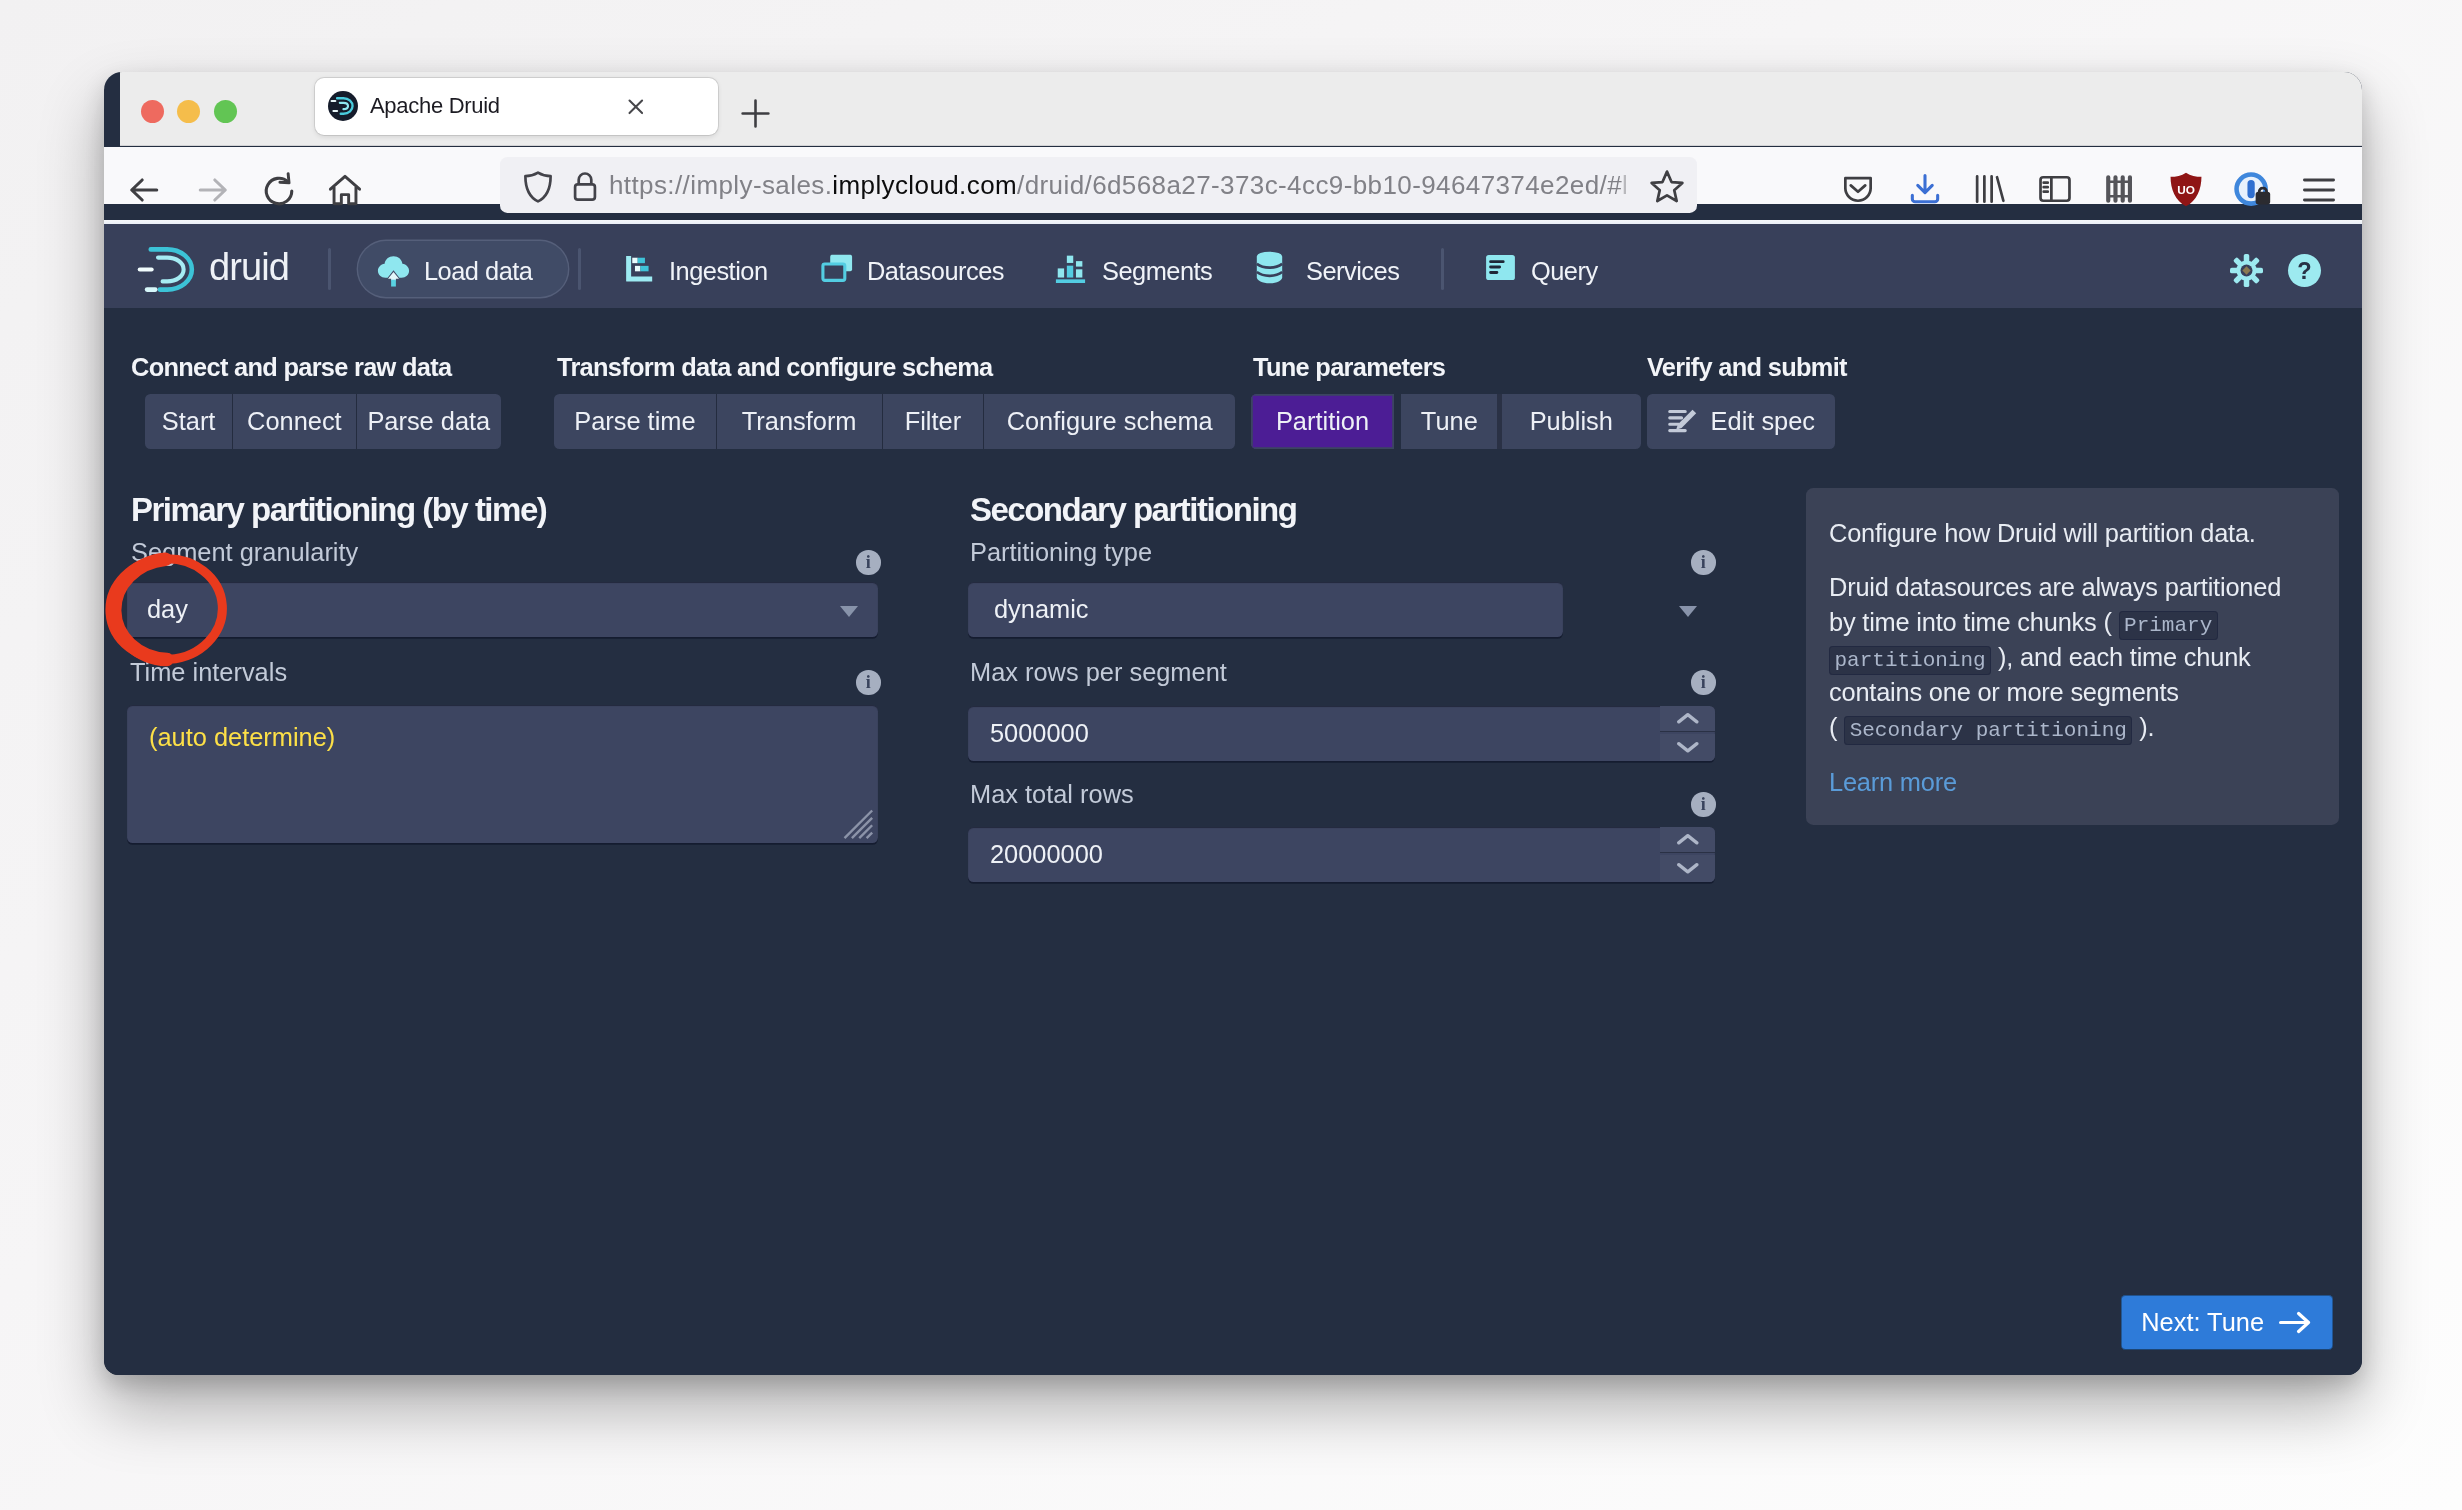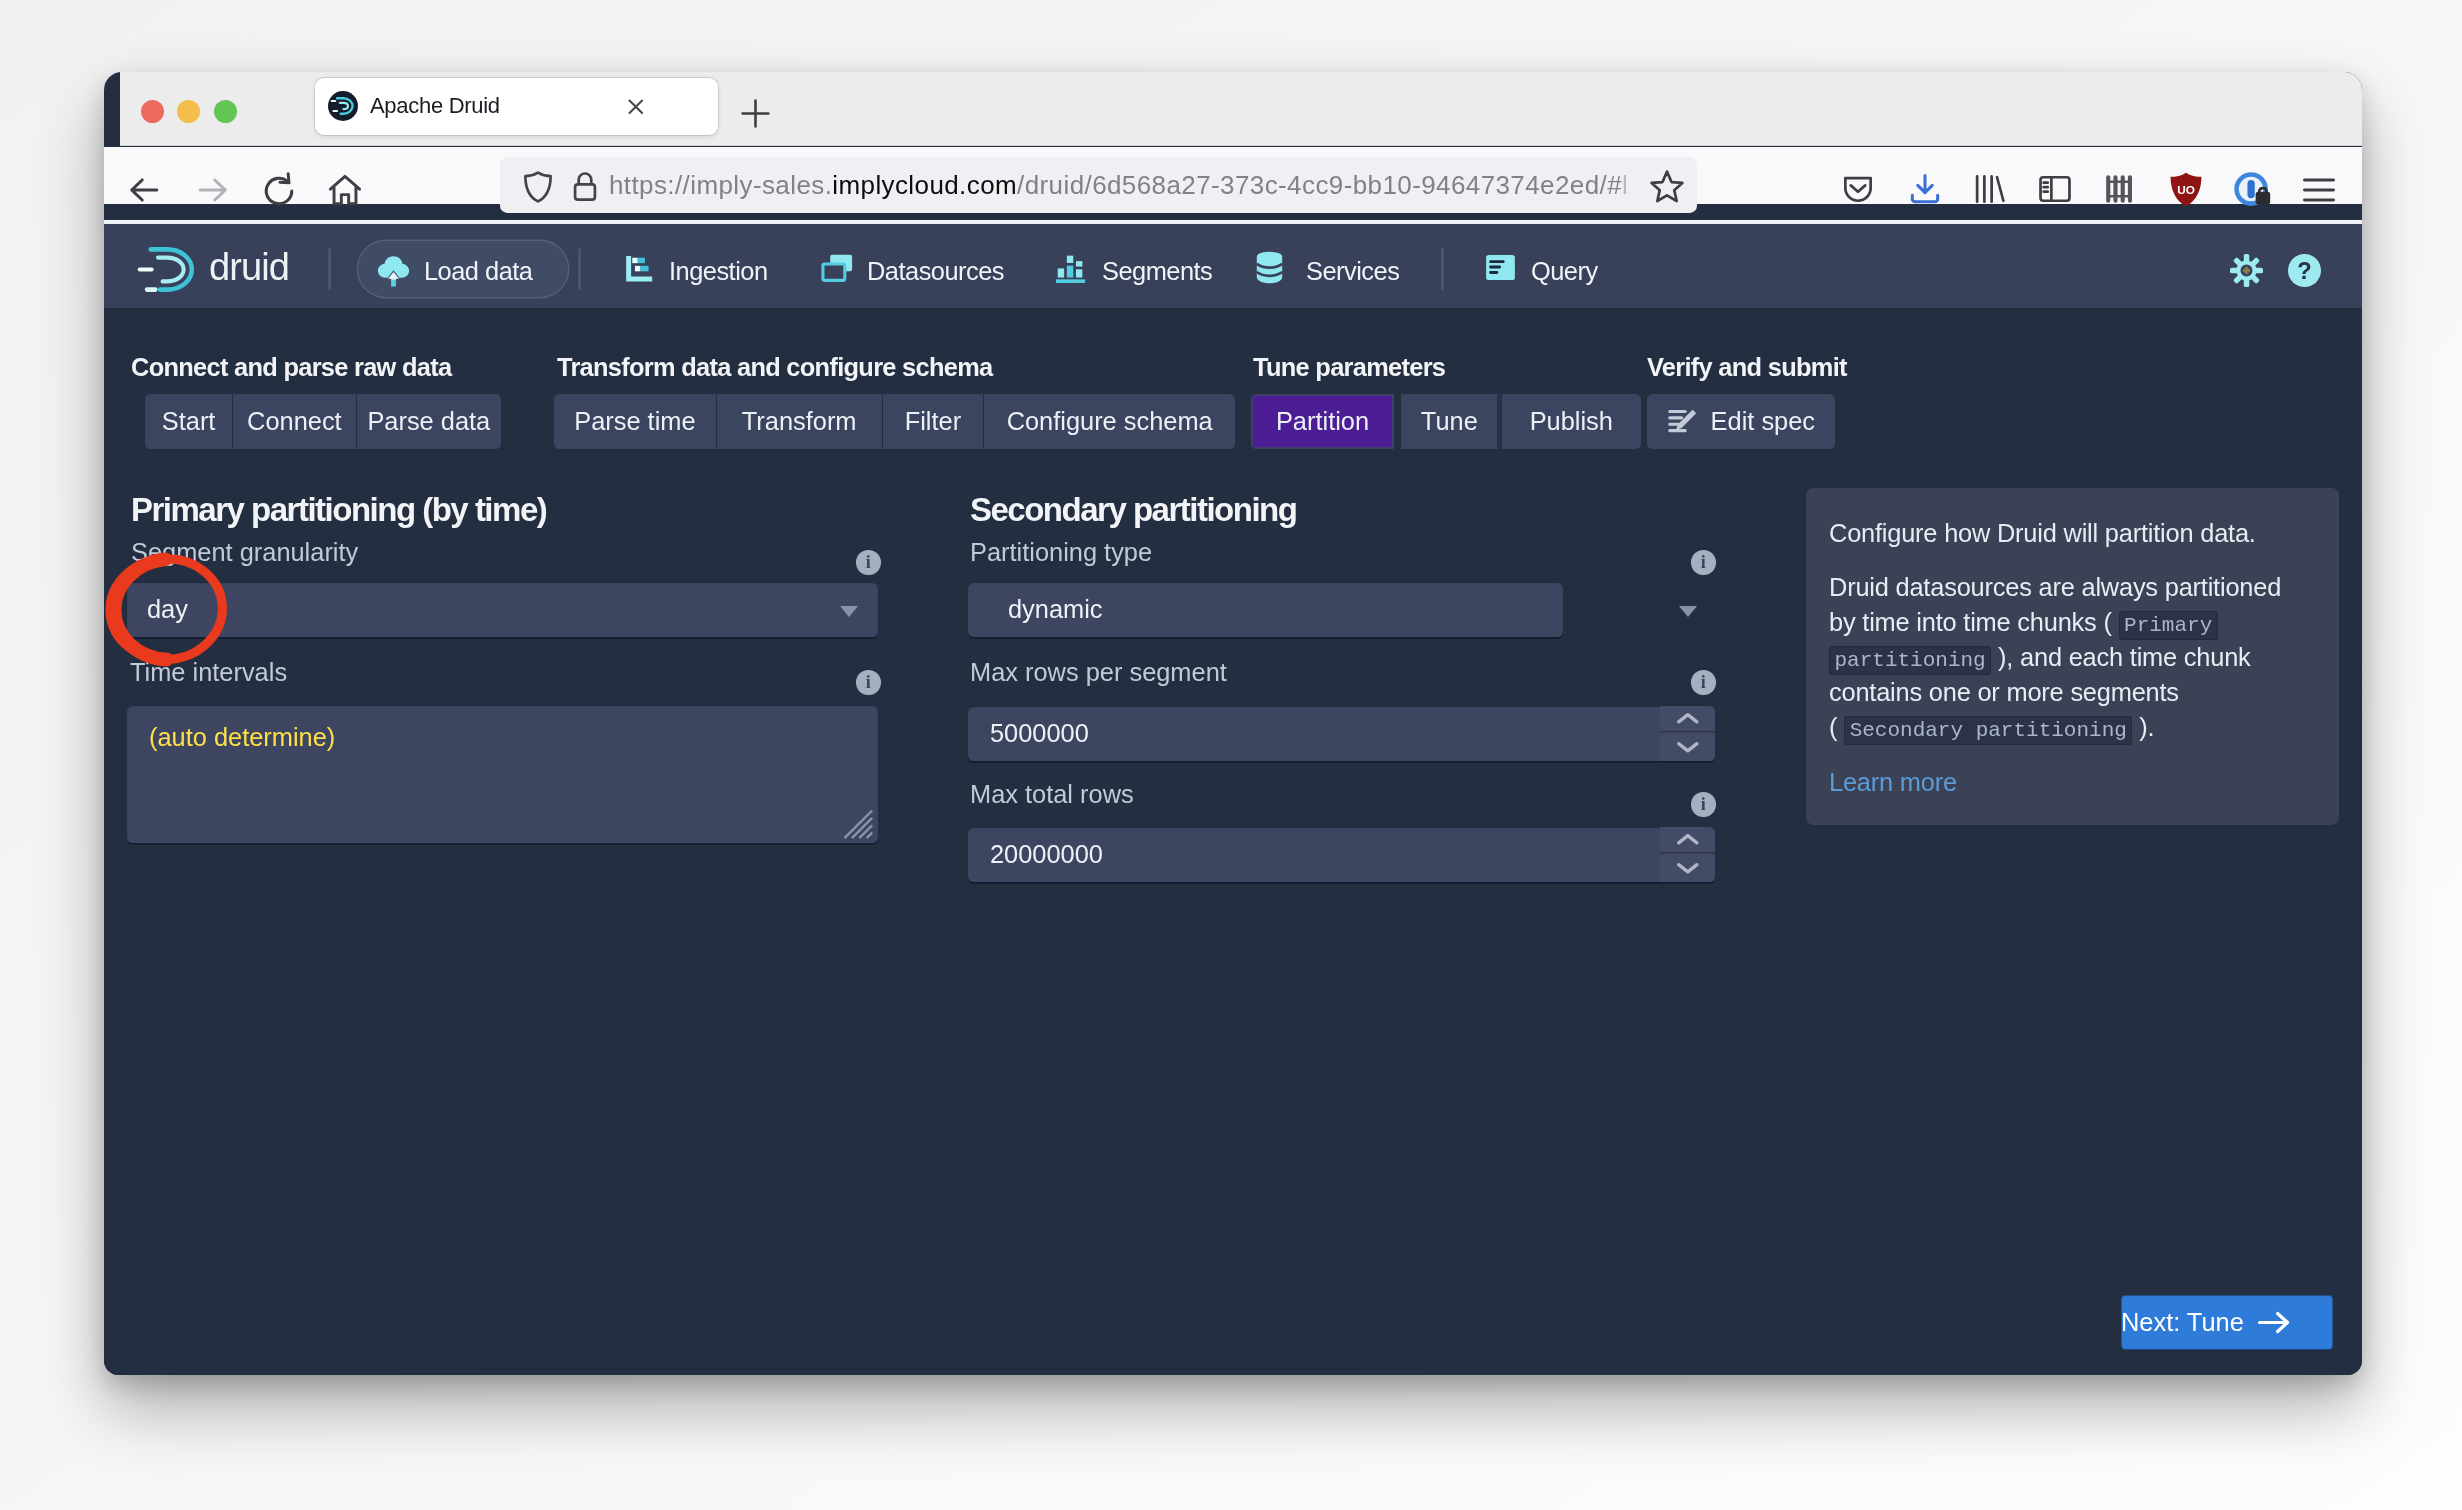--- a/index.html
+++ b/index.html
@@ -36,21 +36,21 @@
 .h-big{position:absolute;font-size:33px;letter-spacing:-1.5px;font-weight:bold;color:#f2f4f8;white-space:nowrap}
 .lbl{position:absolute;font-size:25.4px;color:#c2cad8;white-space:nowrap}
 .field{position:absolute;background:#3d4561;border-radius:5.5px;box-shadow:inset 0 0.9px 0.9px rgba(8,12,24,.5),0 1.8px 0 rgba(10,14,34,.55);font-size:25.4px;color:#eef1f6;display:flex;align-items:center}
 .caret{position:absolute;width:0;height:0;border-left:9px solid transparent;border-right:9px solid transparent;border-top:11px solid #8893aa}
 .info{position:absolute;width:24.5px;height:24.5px;border-radius:50%;background:#a6afc0;color:#39435c;font-weight:bold;font-size:18px;text-align:center;line-height:24.5px;font-family:"Liberation Serif",serif}
 .spin{position:absolute;width:55px;background:#434b66;display:flex;align-items:center;justify-content:center}
 .callout{position:absolute;left:1702px;top:264px;width:533px;height:337px;background:#3b4256;border-radius:7.3px;font-size:25.4px;letter-spacing:-0.2px;color:#e8ecf3}
 .callout .line{position:absolute;left:23px;white-space:nowrap}
 .code{font-family:"Liberation Mono",monospace;font-size:21px;letter-spacing:0;color:#abb6ca;background:#2c3347;border:0.9px solid #222941;border-radius:3.6px;padding:1.8px 4.5px}
 .learn{color:#5a9bd8}
-.nextbtn{position:absolute;left:2017px;top:1071px;width:212px;height:55px;background:#2e7bd9;border-radius:4.5px;color:#fff;font-size:25.4px;display:flex;align-items:center;justify-content:flex-start;box-shadow:inset 0 0 0 0.9px rgba(16,22,26,.4),inset 0 -0.9px 0 rgba(16,22,26,.2)}
+.nextbtn{position:absolute;left:2017px;top:1071px;width:212px;height:55px;background:#2e7bd9;border-radius:4.5px;color:#fff;font-size:25.4px;display:flex;align-items:center;justify-content:center;box-shadow:inset 0 0 0 0.9px rgba(16,22,26,.4),inset 0 -0.9px 0 rgba(16,22,26,.2)}
 </style>
 </head>
 <body>
 <div class="window">
   <div class="titlebar">
     <div class="tl" style="left:21px;background:#ee6a5f"></div>
     <div class="tl" style="left:57px;background:#f5bd4b"></div>
     <div class="tl" style="left:94px;background:#62c554"></div>
     <div class="tab">
       <div class="favicon"><svg width="30" height="30" viewBox="0 0 33 33">
@@ -235,21 +235,21 @@
     <div class="lbl" style="left:26px;top:434px">Time intervals</div>
     <div class="info" style="left:752px;top:446px">i</div>
     <div class="field" style="left:23px;top:481px;width:751px;height:138px;align-items:flex-start;padding:18px 0 0 22px;color:#fde047">(auto determine)</div>
     <svg class="abs" style="left:735px;top:581px" width="35" height="35" viewBox="0 0 38 38">
         <path d="M36 6 L6 36 M36 14 L14 36 M36 22 L22 36 M36 30 L30 36" stroke="#8b93a8" stroke-width="2.6"></path>
       </svg>
 
     <div class="h-big" style="left:866px;top:267px">Secondary partitioning</div>
     <div class="lbl" style="left:866px;top:314px">Partitioning type</div>
     <div class="info" style="left:1587px;top:326px">i</div>
-    <div class="field" style="left:864px;top:358px;width:595px;height:55px;padding-left:40px">dynamic</div>
+    <div class="field" style="left:864px;top:358px;width:595px;height:55px;padding-left:26px">dynamic</div>
     <div class="caret" style="left:1575px;top:382px"></div>
     <div class="lbl" style="left:866px;top:434px">Max rows per segment</div>
     <div class="info" style="left:1587px;top:446px">i</div>
     <div class="field" style="left:864px;top:482px;width:747px;height:55px;padding-left:22px">5000000</div>
     <div class="spin" style="left:1556px;top:482px;height:26px;border-radius:0 5.5px 0 0;border-bottom:0.9px solid rgba(17,23,36,.5)">
         <svg width="23.6" height="14.5" viewBox="0 0 26 16">
           <path d="M3 12 L13 4 L23 12" stroke="#aeb6c8" stroke-width="3.6" fill="none" stroke-linecap="round" stroke-linejoin="round"></path>
         </svg>
       </div>
     <div class="spin" style="left:1556px;top:510px;height:27px;border-radius:0 0 5.5px 0">

